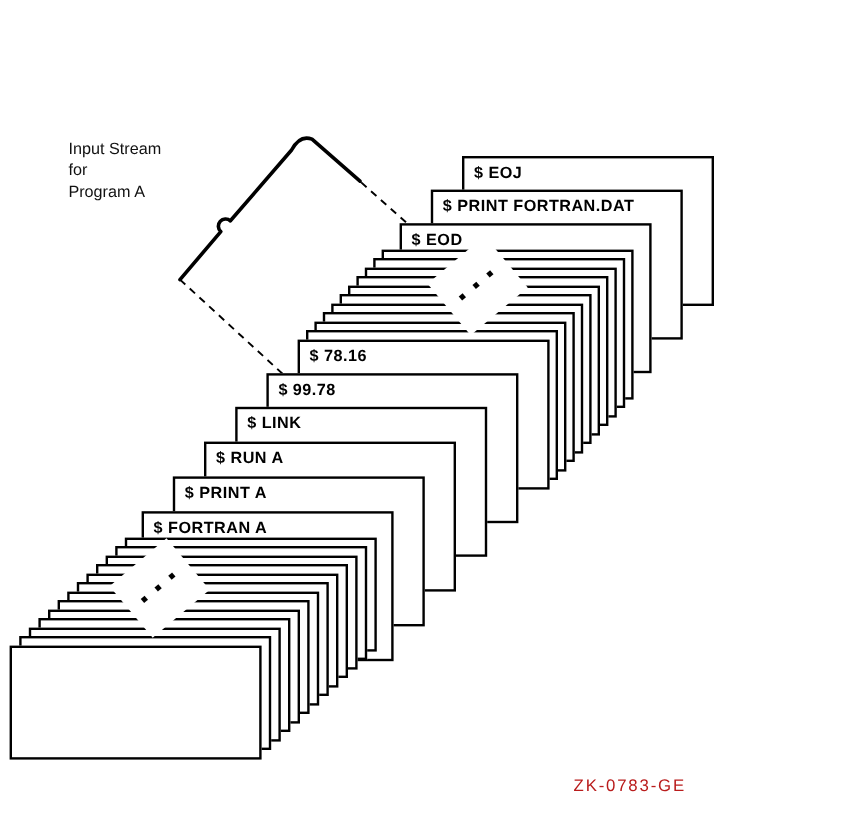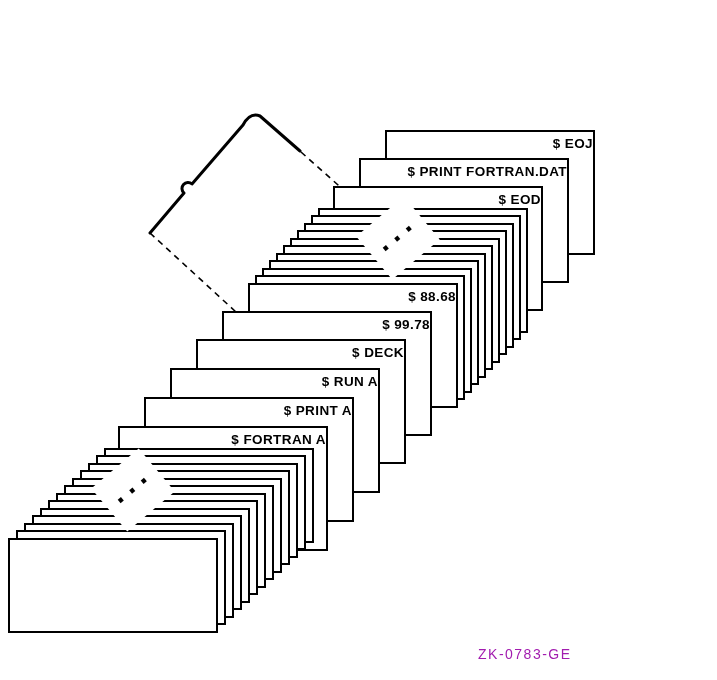--- a/index.html
+++ b/index.html
@@ -34,21 +34,20 @@
     border: 2px solid #000;
   }
   .card .label {
     display: block;
     padding: 4px 0 0 8px;
     font-size: 13.5px;
     font-weight: bold;
     letter-spacing: 0.4px;
     white-space: nowrap;
     color: #000;
-    text-align: right;
   }
   .card.short { height: 95px; }
 
   .dots-patch {
     position: absolute;
     background: #fff;
     transform: rotate(-40deg);
     display: flex;
     align-items: center;
     justify-content: center;
@@ -61,28 +60,33 @@
     line-height: 1;
     color: #000;
   }
 
   .figure-id {
     position: absolute;
     left: 478px;
     top: 646px;
     font-size: 14px;
     letter-spacing: 1.5px;
-    color: #a21caf;
+    color: #b91c1c;
   }
 </style>
 </head>
 <body>
 
 <div class="canvas">
 
+  <div class="caption">
+    <div>Input Stream</div>
+    <div>for</div>
+    <div>Program A</div>
+  </div>
 
   <svg class="overlay" width="717" height="680" viewBox="0 0 717 680">
     <path d="M 150 233 L 184 193 A 6 6 0 0 1 192 184 L 243 125 Q 250 112 260 116 L 300 151" fill="none" stroke="#000" stroke-width="3" stroke-linejoin="round" stroke-linecap="round"></path>
     <path d="M 150 233 L 236 312" fill="none" stroke="#000" stroke-width="1.6" stroke-dasharray="6 5"></path>
     <path d="M 301 152 L 347 193" fill="none" stroke="#000" stroke-width="1.6" stroke-dasharray="6 5"></path>
   </svg>
 
   <div class="card" style="left:385px; top:130px;">
     <span class="label">$ EOJ</span>
   </div>
@@ -102,27 +106,27 @@
   <div class="card" style="left:276px; top:253px;"></div>
   <div class="card" style="left:269px; top:260px;"></div>
   <div class="card" style="left:262px; top:268px;"></div>
   <div class="card" style="left:255px; top:275px;"></div>
 
   <div class="dots-patch" style="left:367px; top:210px; width:62px; height:56px;">
     <span class="dots">···</span>
   </div>
 
   <div class="card" style="left:248px; top:283px;">
-    <span class="label">$ 88.68</span>
+    <span class="label">$ 78.16</span>
   </div>
   <div class="card" style="left:222px; top:311px;">
     <span class="label">$ 99.78</span>
   </div>
   <div class="card" style="left:196px; top:339px;">
-    <span class="label">$ DECK</span>
+    <span class="label">$ LINK</span>
   </div>
   <div class="card" style="left:170px; top:368px;">
     <span class="label">$ RUN A</span>
   </div>
   <div class="card" style="left:144px; top:397px;">
     <span class="label">$ PRINT A</span>
   </div>
   <div class="card" style="left:118px; top:426px;">
     <span class="label">$ FORTRAN A</span>
   </div>

